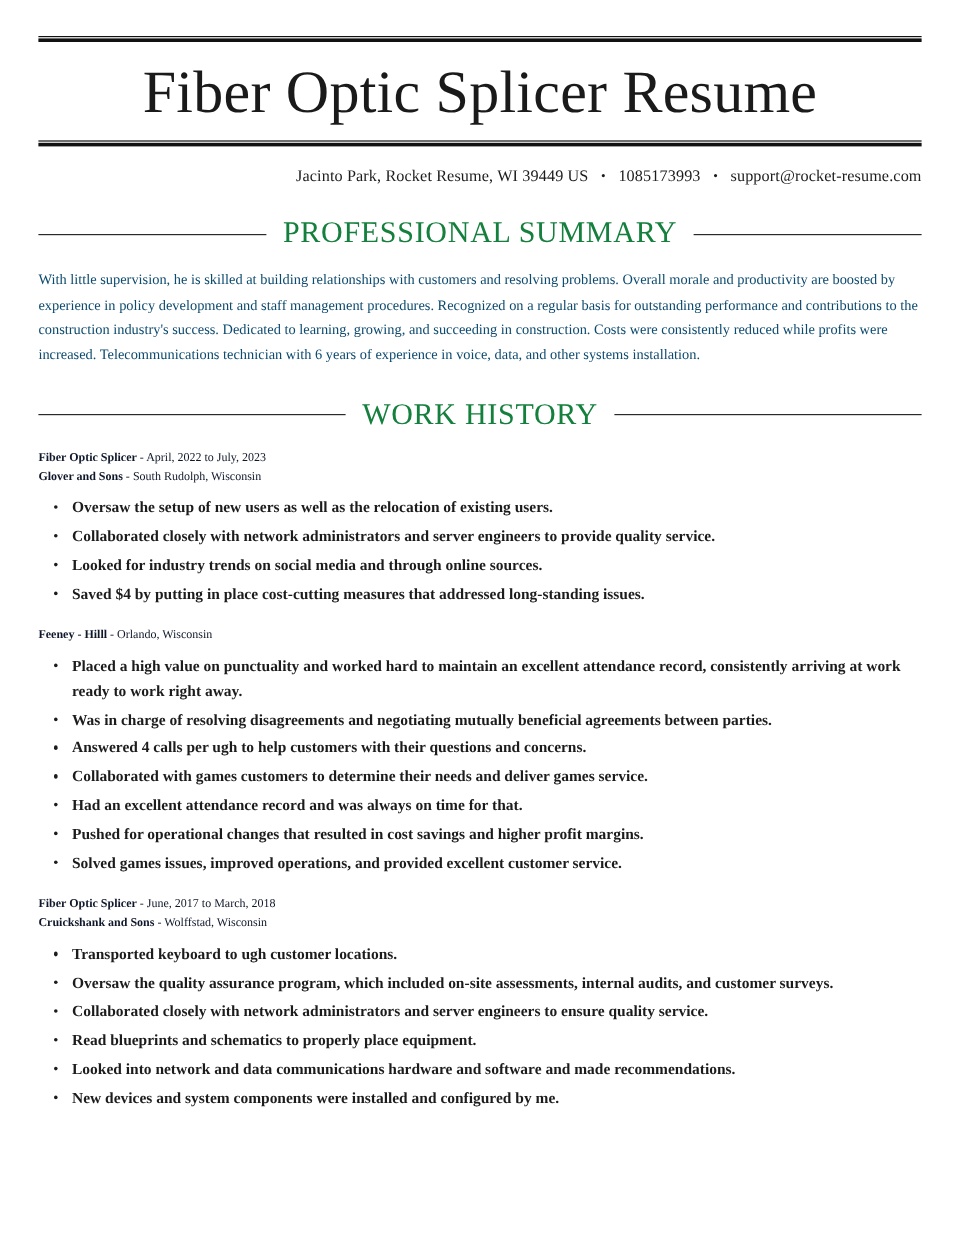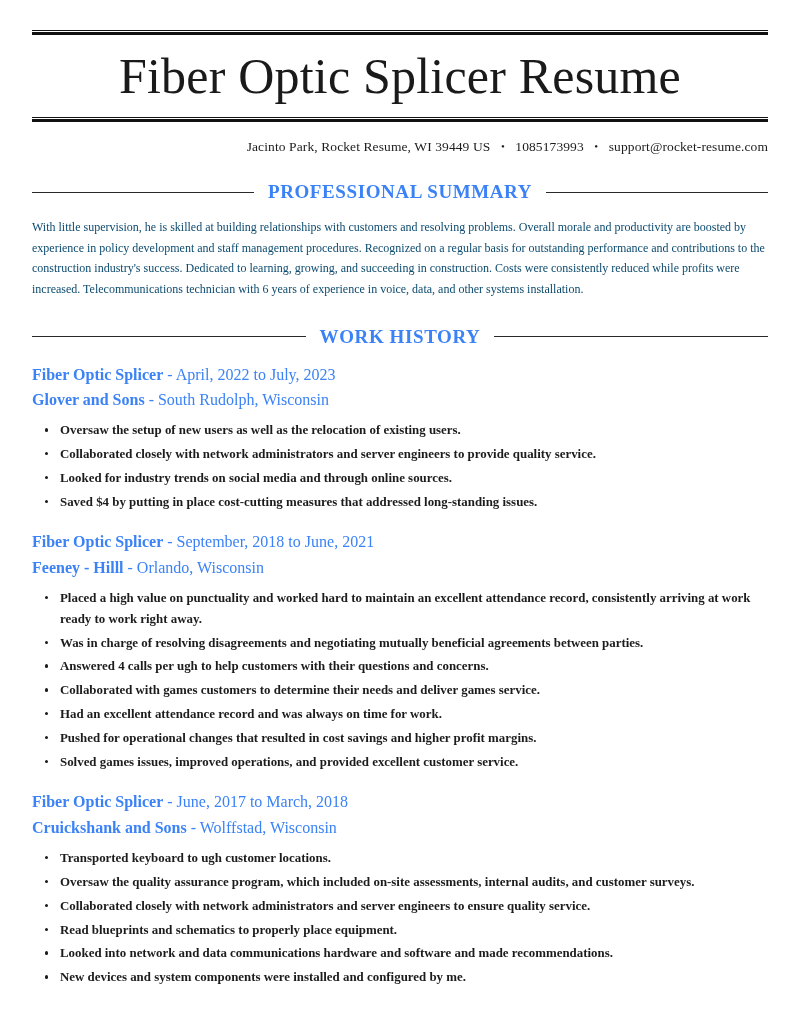--- a/index.html
+++ b/index.html
@@ -67,43 +67,43 @@
     margin-top: 26px;
     margin-bottom: 14px;
   }
   .section-head .rule {
     flex: 1 1 auto;
     height: 0;
     border-top: 1px solid #2a2a2a;
   }
   .section-head .section-title {
     flex: 0 0 auto;
-    font-size: 19px;
+    font-size: 25px;
     letter-spacing: 0.6px;
-    font-weight: 700;
-    color: #3b82f6;
+    font-weight: 400;
+    color: #15803d;
     white-space: nowrap;
   }
 
   
   .summary-text {
     font-size: 12px;
     line-height: 1.72;
     text-align: left;
     color: #0c4a6e;
     margin: 0;
   }
 
   
   .job { margin-bottom: 16px; }
   .job:last-child { margin-bottom: 0; }
   .job-line {
-    font-size: 16px;
+    font-size: 10px;
     line-height: 1.62;
-    color: #3b82f6;
+    color: #0f172a;
   }
   .job-line .b { font-weight: 700; }
   .job-line .sep { font-weight: 400; }
   .job-line .reg { font-weight: 400; }
 
   .bullets {
     list-style: none;
     margin: 7px 0 0 0;
     padding: 0;
   }
@@ -164,28 +164,27 @@
         <div class="job-line"><span class="b">Fiber Optic Splicer</span><span class="sep"> - </span><span class="reg">April, 2022 to July, 2023</span></div>
         <div class="job-line"><span class="b">Glover and Sons</span><span class="sep"> - </span><span class="reg">South Rudolph, Wisconsin</span></div>
         <ul class="bullets">
           <li>Oversaw the setup of new users as well as the relocation of existing users.</li>
           <li>Collaborated closely with network administrators and server engineers to provide quality service.</li>
           <li>Looked for industry trends on social media and through online sources.</li>
           <li>Saved $4 by putting in place cost-cutting measures that addressed long-standing issues.</li>
         </ul>
       </div>
       <div class="job">
-        <div class="job-line"><span class="b">Fiber Optic Splicer</span><span class="sep"> - </span><span class="reg">September, 2018 to June, 2021</span></div>
         <div class="job-line"><span class="b">Feeney - Hilll</span><span class="sep"> - </span><span class="reg">Orlando, Wisconsin</span></div>
         <ul class="bullets">
           <li>Placed a high value on punctuality and worked hard to maintain an excellent attendance record, consistently arriving at work ready to work right away.</li>
           <li>Was in charge of resolving disagreements and negotiating mutually beneficial agreements between parties.</li>
           <li>Answered 4 calls per ugh to help customers with their questions and concerns.</li>
           <li>Collaborated with games customers to determine their needs and deliver games service.</li>
-          <li>Had an excellent attendance record and was always on time for work.</li>
+          <li>Had an excellent attendance record and was always on time for that.</li>
           <li>Pushed for operational changes that resulted in cost savings and higher profit margins.</li>
           <li>Solved games issues, improved operations, and provided excellent customer service.</li>
         </ul>
       </div>
       <div class="job">
         <div class="job-line"><span class="b">Fiber Optic Splicer</span><span class="sep"> - </span><span class="reg">June, 2017 to March, 2018</span></div>
         <div class="job-line"><span class="b">Cruickshank and Sons</span><span class="sep"> - </span><span class="reg">Wolffstad, Wisconsin</span></div>
         <ul class="bullets">
           <li>Transported keyboard to ugh customer locations.</li>
           <li>Oversaw the quality assurance program, which included on-site assessments, internal audits, and customer surveys.</li>

